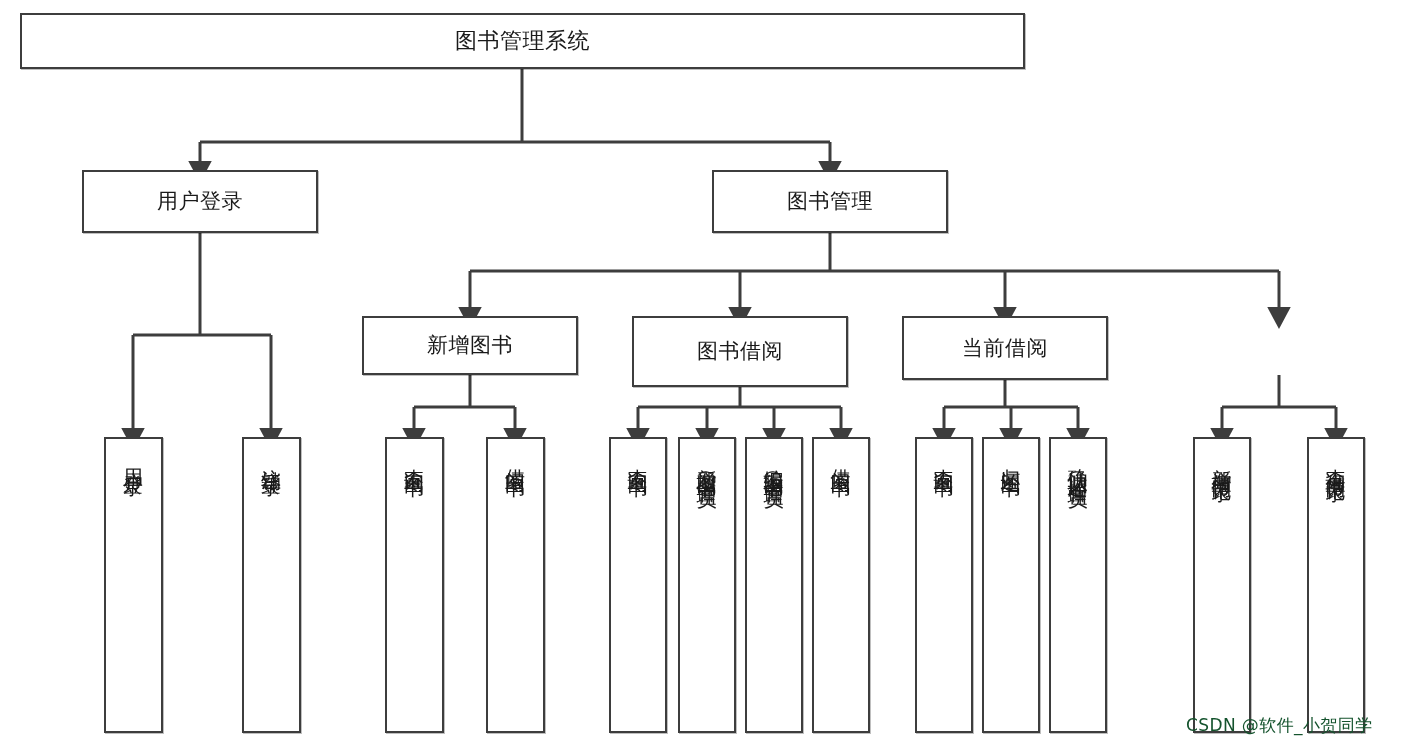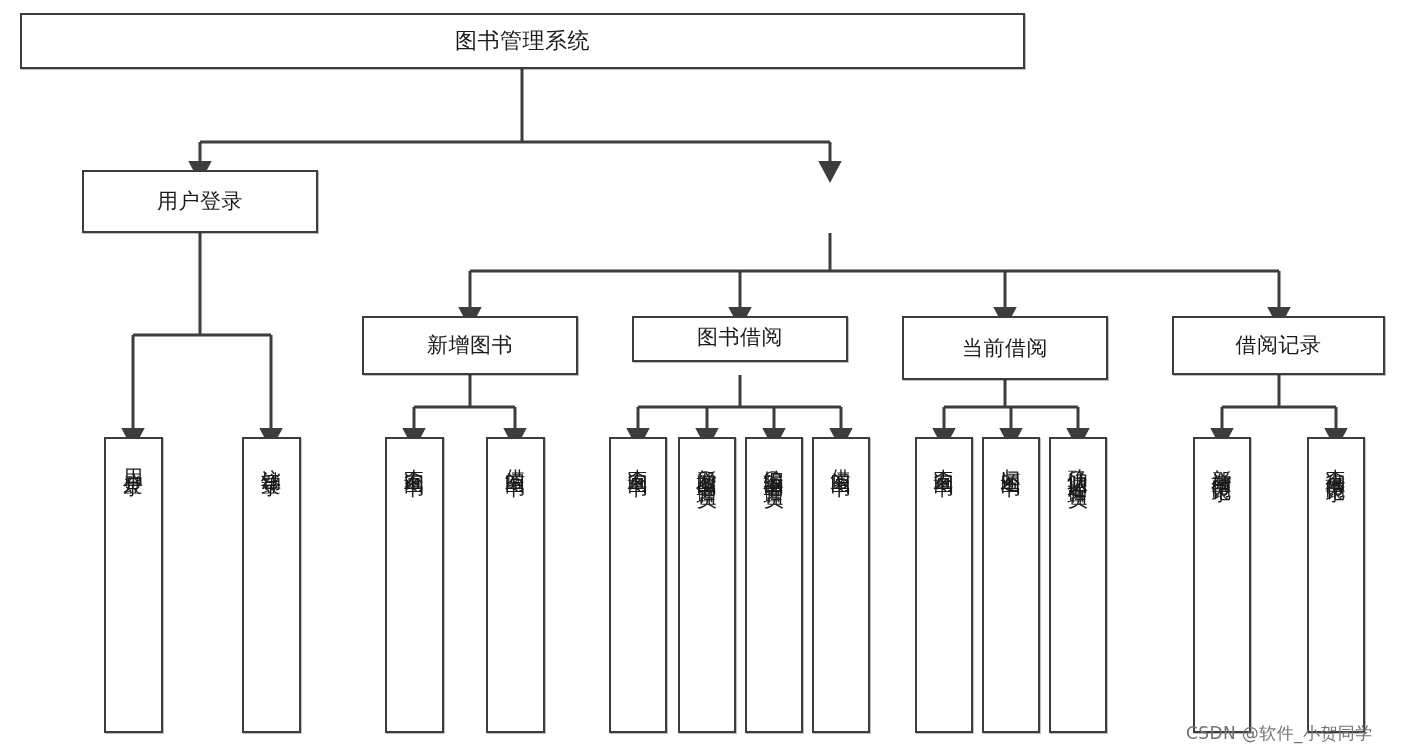--- a/index.html
+++ b/index.html
@@ -58,24 +58,23 @@
     line-height: 1;
   }
   .node.root .label {
     font-size: 22px;
   }
   .watermark {
     position: absolute;
     left: 1186px;
     top: 714px;
     font-size: 17px;
-    color: #737373;
+    color: #14532d;
     white-space: nowrap;
     letter-spacing: 0.4px;
-    margin-top: 8px;
   }
 </style>
 </head>
 <body>
 
 <div id="canvas">
 
   <svg class="links" viewBox="0 0 1405 747">
     <defs>
       <marker id="arrow" markerWidth="11" markerHeight="11" refX="1.5" refY="4" orient="auto" markerUnits="strokeWidth">
@@ -126,32 +125,32 @@
     </g>
   </svg>
 
   <div class="node horizontal root" style="left:20px; top:13px; width:1005px; height:56px;">
     <span class="label">图书管理系统</span>
   </div>
 
   <div class="node horizontal" style="left:82px; top:170px; width:236px; height:63px;">
     <span class="label">用户登录</span>
   </div>
+  <div class="node horizontal" style="left:712px; top:170px; width:236px; height:63px;">
+    <span class="label">图书管理</span>
+  </div>
 
   <div class="node horizontal" style="left:362px; top:316px; width:216px; height:59px;">
     <span class="label">新增图书</span>
   </div>
-  <div class="node horizontal" style="left:632px; top:316px; width:216px; height:46px;font-family:Liberation Mono, monospace;">
+  <div class="node horizontal" style="left:632px; top:316px; width:216px; height:71px;">
     <span class="label">图书借阅</span>
   </div>
   <div class="node horizontal" style="left:902px; top:316px; width:206px; height:64px;">
     <span class="label">当前借阅</span>
-  </div>
-  <div class="node horizontal" style="left:1172px; top:316px; width:213px; height:59px;">
-    <span class="label">借阅记录</span>
   </div>
 
   <div class="node vertical" style="left:104px; top:437px; width:59px; height:296px;">
     <span class="label">用户登录</span>
   </div>
   <div class="node vertical" style="left:242px; top:437px; width:59px; height:296px;">
     <span class="label">注销登录</span>
   </div>
 
   <div class="node vertical" style="left:385px; top:437px; width:59px; height:296px;">

